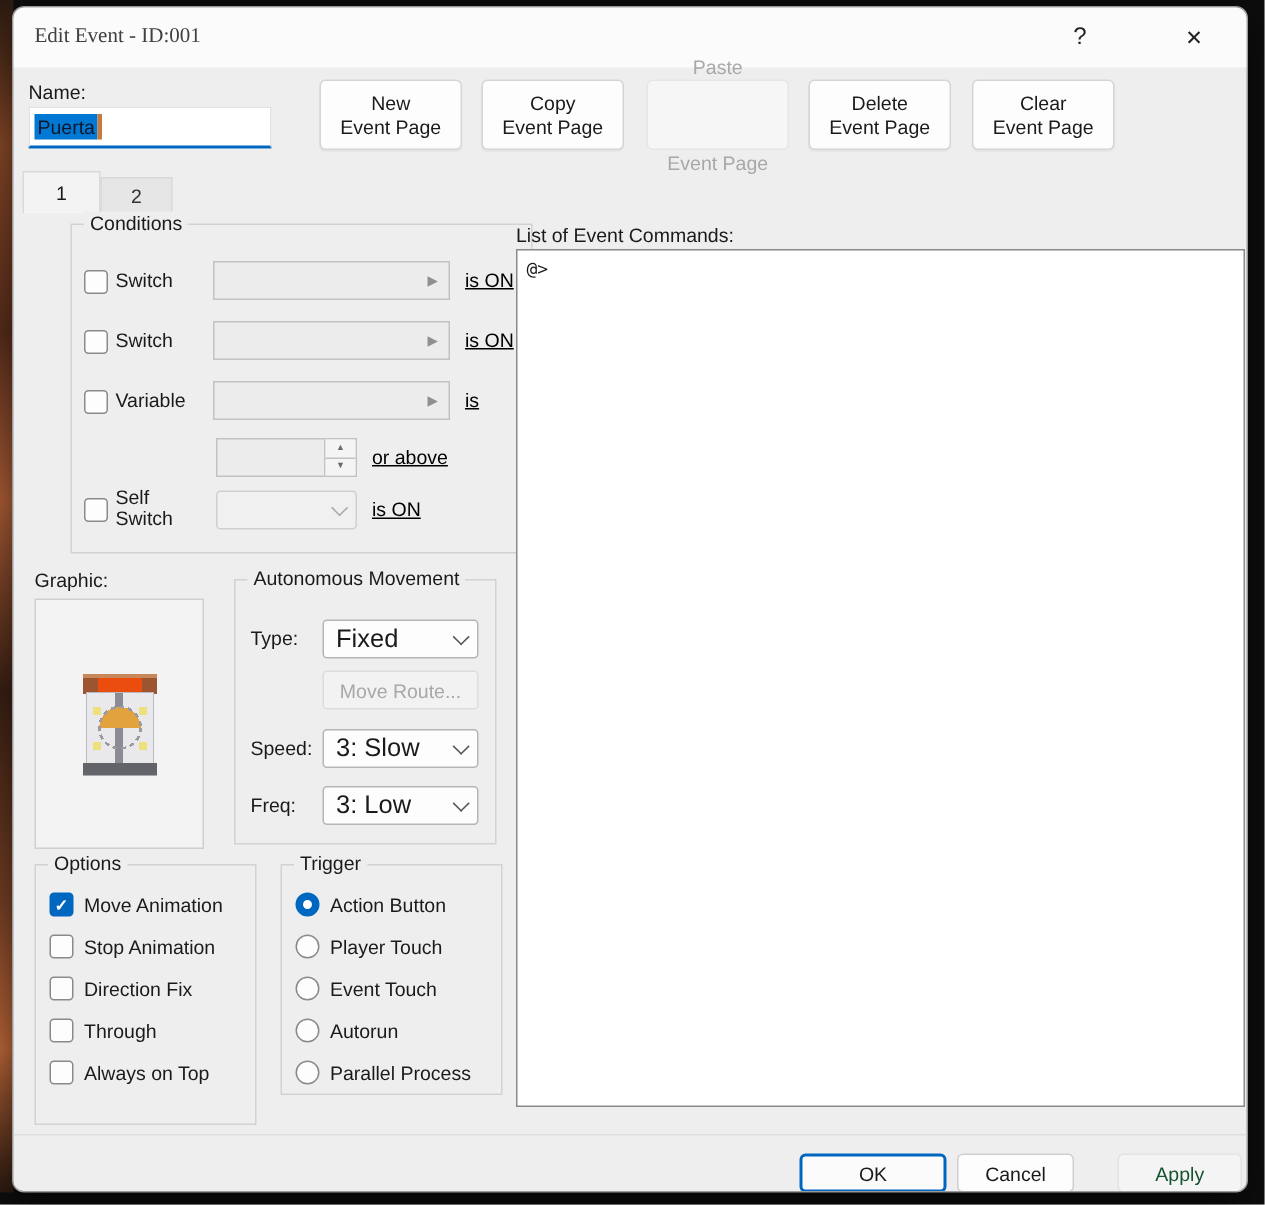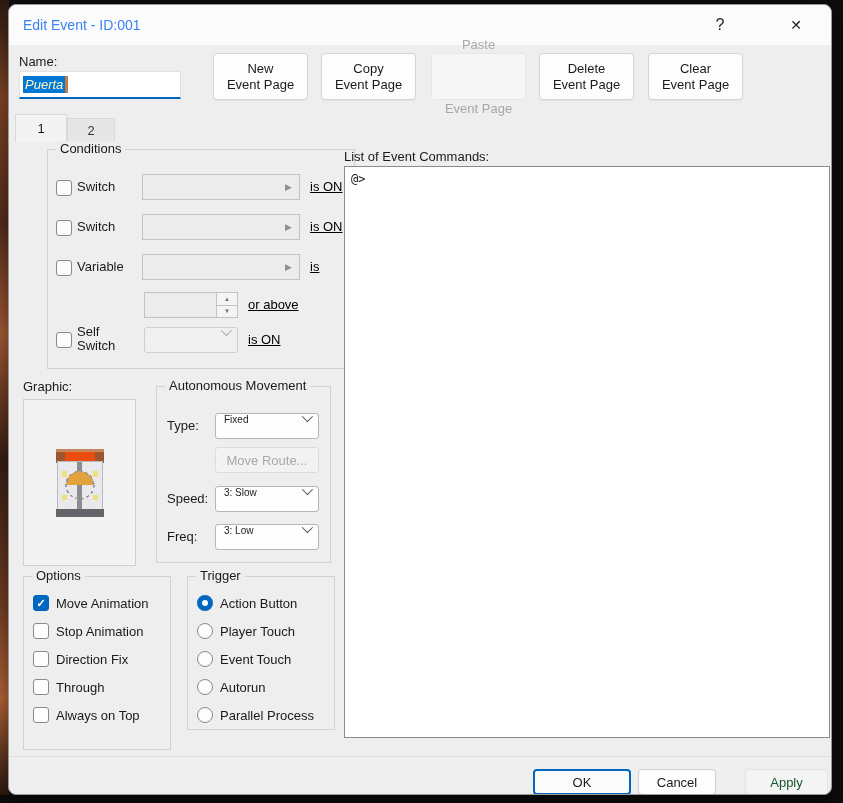--- a/index.html
+++ b/index.html
@@ -19,38 +19,38 @@
     background:#eeeeee; border:1px solid #9a9a9a; border-radius:8px;
     box-shadow:0 10px 26px rgba(0,0,0,.55);
     overflow:hidden;
   }
   
   .titlebar{
     position:absolute; left:0; top:0; right:0; height:40px;
     background:#fbfbfb; display:flex; align-items:center;
     border-radius:8px 8px 0 0;
   }
-  .title-text{ font-size:14px; padding-left:14px; color:#3b82f6; }
+  .title-text{ font-size:14px; padding-left:14px; color:#404040;font-family:Liberation Serif, serif; }
   .titlebar-btn{
     position:absolute; top:0; width:46px; height:40px;
     display:flex; align-items:center; justify-content:center;
     font-size:16px; color:#222; cursor:default;
   }
   .btn-help{ right:88px; }
   .btn-close{ right:12px; font-size:14px; }
 
   
   .label{ font-size:13px; color:#1a1a1a; }
   .name-label{ position:absolute; left:10px; top:49px; }
   .name-input{
     position:absolute; left:10px; top:66px; width:162px; height:28px;
     background:#ffffff; border:1px solid #e2e2e2; border-bottom:2px solid #0067c0;
     display:flex; align-items:center; padding-left:3px; font-size:13px;
   }
-  .name-selection{ background:#0078d4; color:#fef9c3; padding:1px 2px;font-style:italic; }
+  .name-selection{ background:#0078d4; color:#0f172a; padding:1px 2px; }
   .name-caret{ width:3px; height:17px; background:#c87a3c; display:inline-block; }
 
   .page-btn{
     position:absolute; top:48px; width:95px; height:47px;
     background:#fdfdfd; border:1px solid #d5d5d5; border-radius:4px;
     display:flex; flex-direction:column; align-items:center; justify-content:center;
     font-size:13px; line-height:16px; color:#1a1a1a; cursor:default;
     box-shadow:0 1px 1px rgba(0,0,0,.04);
   }
   .page-btn.disabled{ background:#f6f6f6; border-color:#e6e6e6; color:#a8a8a8; box-shadow:none; }
@@ -96,21 +96,21 @@
   .spinner{
     position:absolute; left:96px; width:94px; height:26px;
     background:#ececec; border:1px solid #c2c2c2; display:flex;
   }
   .spin-buttons{ margin-left:auto; width:21px; display:flex; flex-direction:column; border-left:1px solid #c2c2c2; }
   .spin-btn{ flex:1; display:flex; align-items:center; justify-content:center;
     font-size:7px; color:#6a6a6a; background:#f4f4f4; cursor:default; }
   .spin-btn:first-child{ border-bottom:1px solid #c2c2c2; }
   .dropdown{
     height:26px; background:#fdfdfd; border:1px solid #b5b5b5; border-radius:3px;
-    display:flex; align-items:flex-start; padding:0 8px; font-size:10px; cursor:default;
+    display:flex; align-items:center; padding:0 8px; font-size:17px; cursor:default;
   }
   .dropdown .chevron{ margin-left:auto; width:8px; height:8px; border-right:1.6px solid #555;
     border-bottom:1.6px solid #555; transform:rotate(45deg) translateY(-2px); }
   .dropdown.disabled{ background:#f0f0f0; border-color:#cfcfcf; color:#a0a0a0; }
   .dropdown.disabled .chevron{ border-color:#a8a8a8; }
   .selfswitch-dd{ position:absolute; left:96px; width:94px; }
   .two-line{ line-height:14px; font-size:13px; }
 
   
   .graphic-label{ position:absolute; left:14px; top:374px; }

